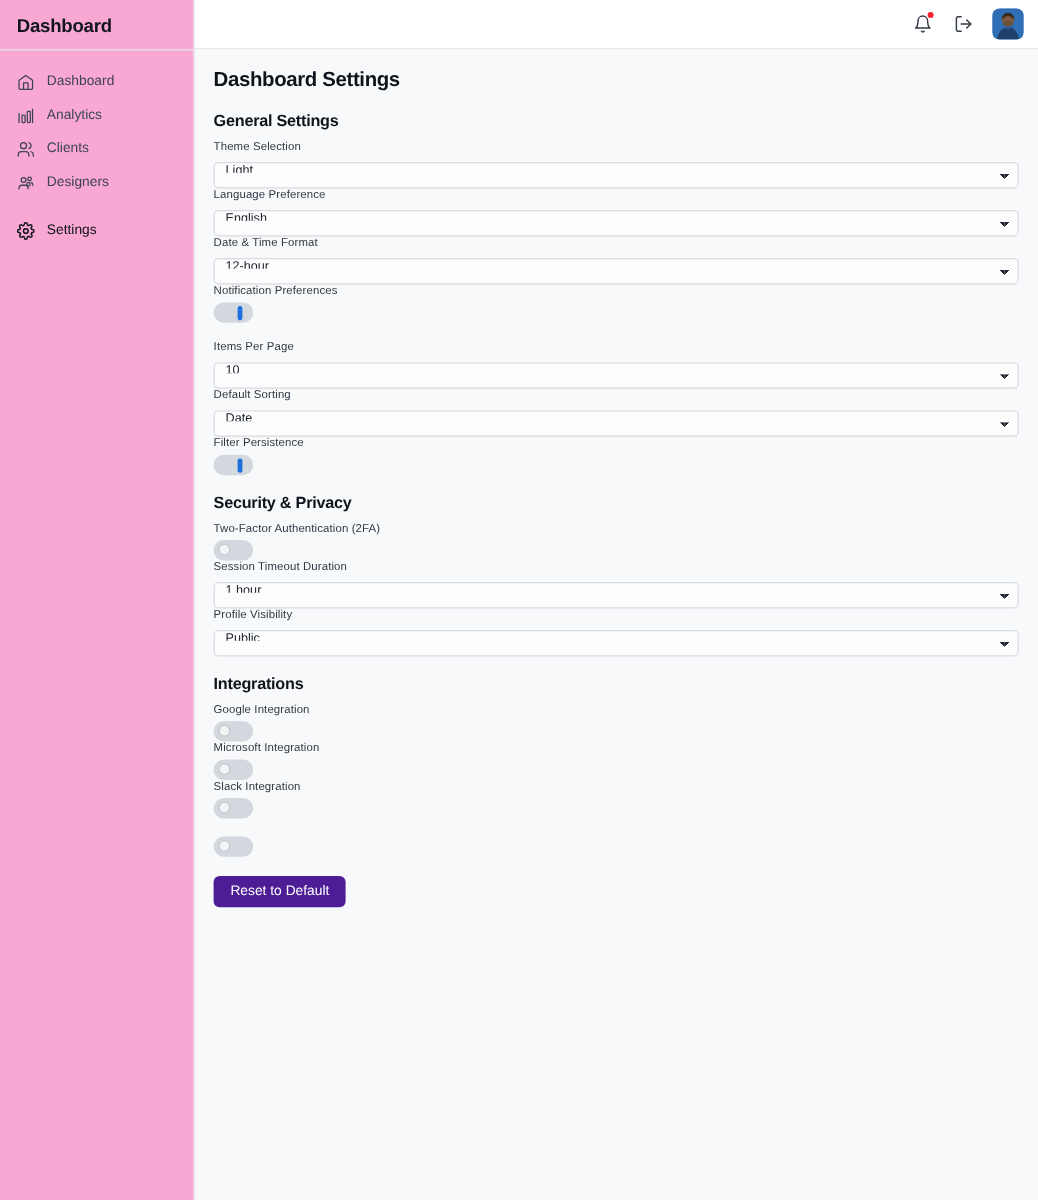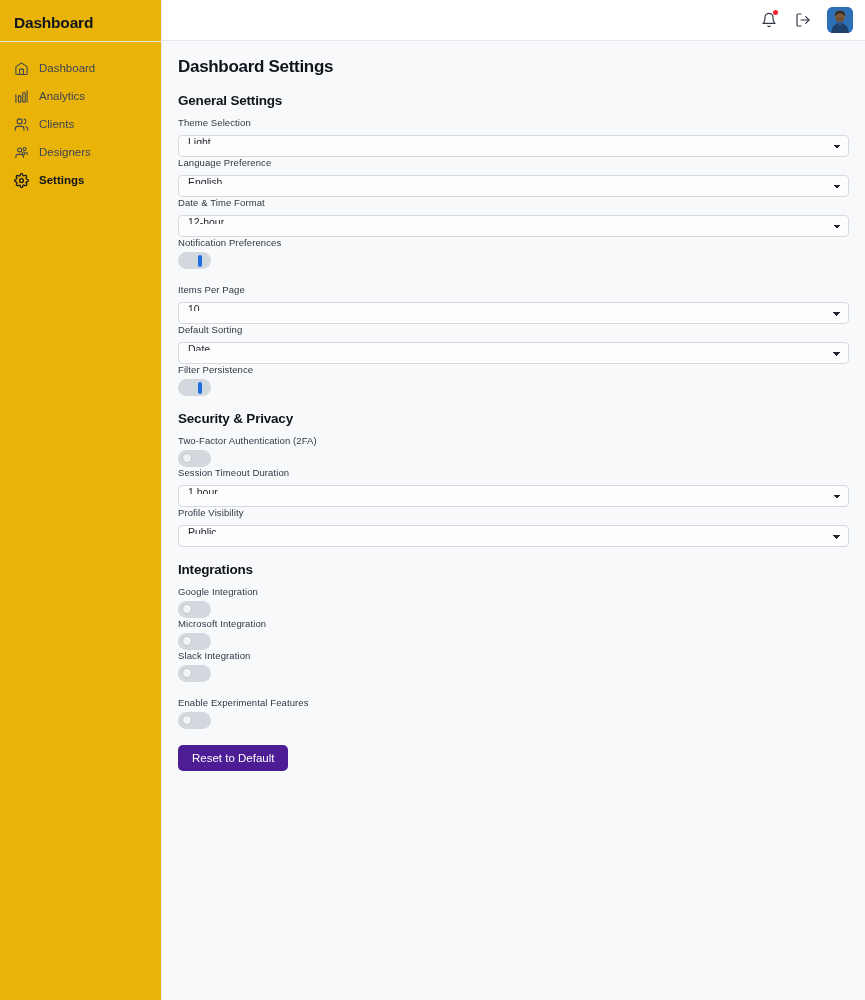--- a/index.html
+++ b/index.html
@@ -12,21 +12,21 @@
     font-family: "Liberation Sans", sans-serif;
     background: #f8f9fb;
     color: #1f2430;
     display: flex;
   }
 
   
   .sidebar {
     width: 162px;
     height: 1000px;
-    background: #eab308;
+    background: #f9a8d4;
     border-right: 1px solid #e6e8ec;
     flex: 0 0 162px;
     position: relative;
   }
   .sidebar-brand {
     padding: 14px 0 0 14px;
     font-size: 15.5px;
     font-weight: bold;
     letter-spacing: -0.2px;
     color: #11151d;
@@ -45,21 +45,21 @@
   .nav-item {
     display: flex;
     align-items: center;
     gap: 10px;
     padding: 7px 0 7px 14px;
     font-size: 11.5px;
     color: #3d4453;
     cursor: pointer;
     height: 28px;
   }
-  .nav-item.active { color: #10141c; font-weight: bold; }
+  .nav-item.active { color: #10141c; font-weight: normal; margin-top: 12px; }
   .nav-icon {
     width: 15px; height: 15px;
     display: inline-flex;
     align-items: center; justify-content: center;
     flex: 0 0 15px;
   }
   .nav-icon svg { width: 15px; height: 15px; display: block; }
 
   .watermark {
     position: absolute;
@@ -368,21 +368,20 @@
           </div>
           <div class="field">
             <label class="field-label">Slack Integration</label>
             <div class="toggle" role="switch" aria-checked="false">
               <span class="knob"></span>
             </div>
           </div>
         </section>
         <section class="section">
           <div class="field">
-            <label class="field-label">Enable Experimental Features</label>
             <div class="toggle" role="switch" aria-checked="false">
               <span class="knob"></span>
             </div>
           </div>
         </section>
       </div>
 
     <div class="btn-row">
       <button class="btn-reset">Reset to Default</button>
       <br>

